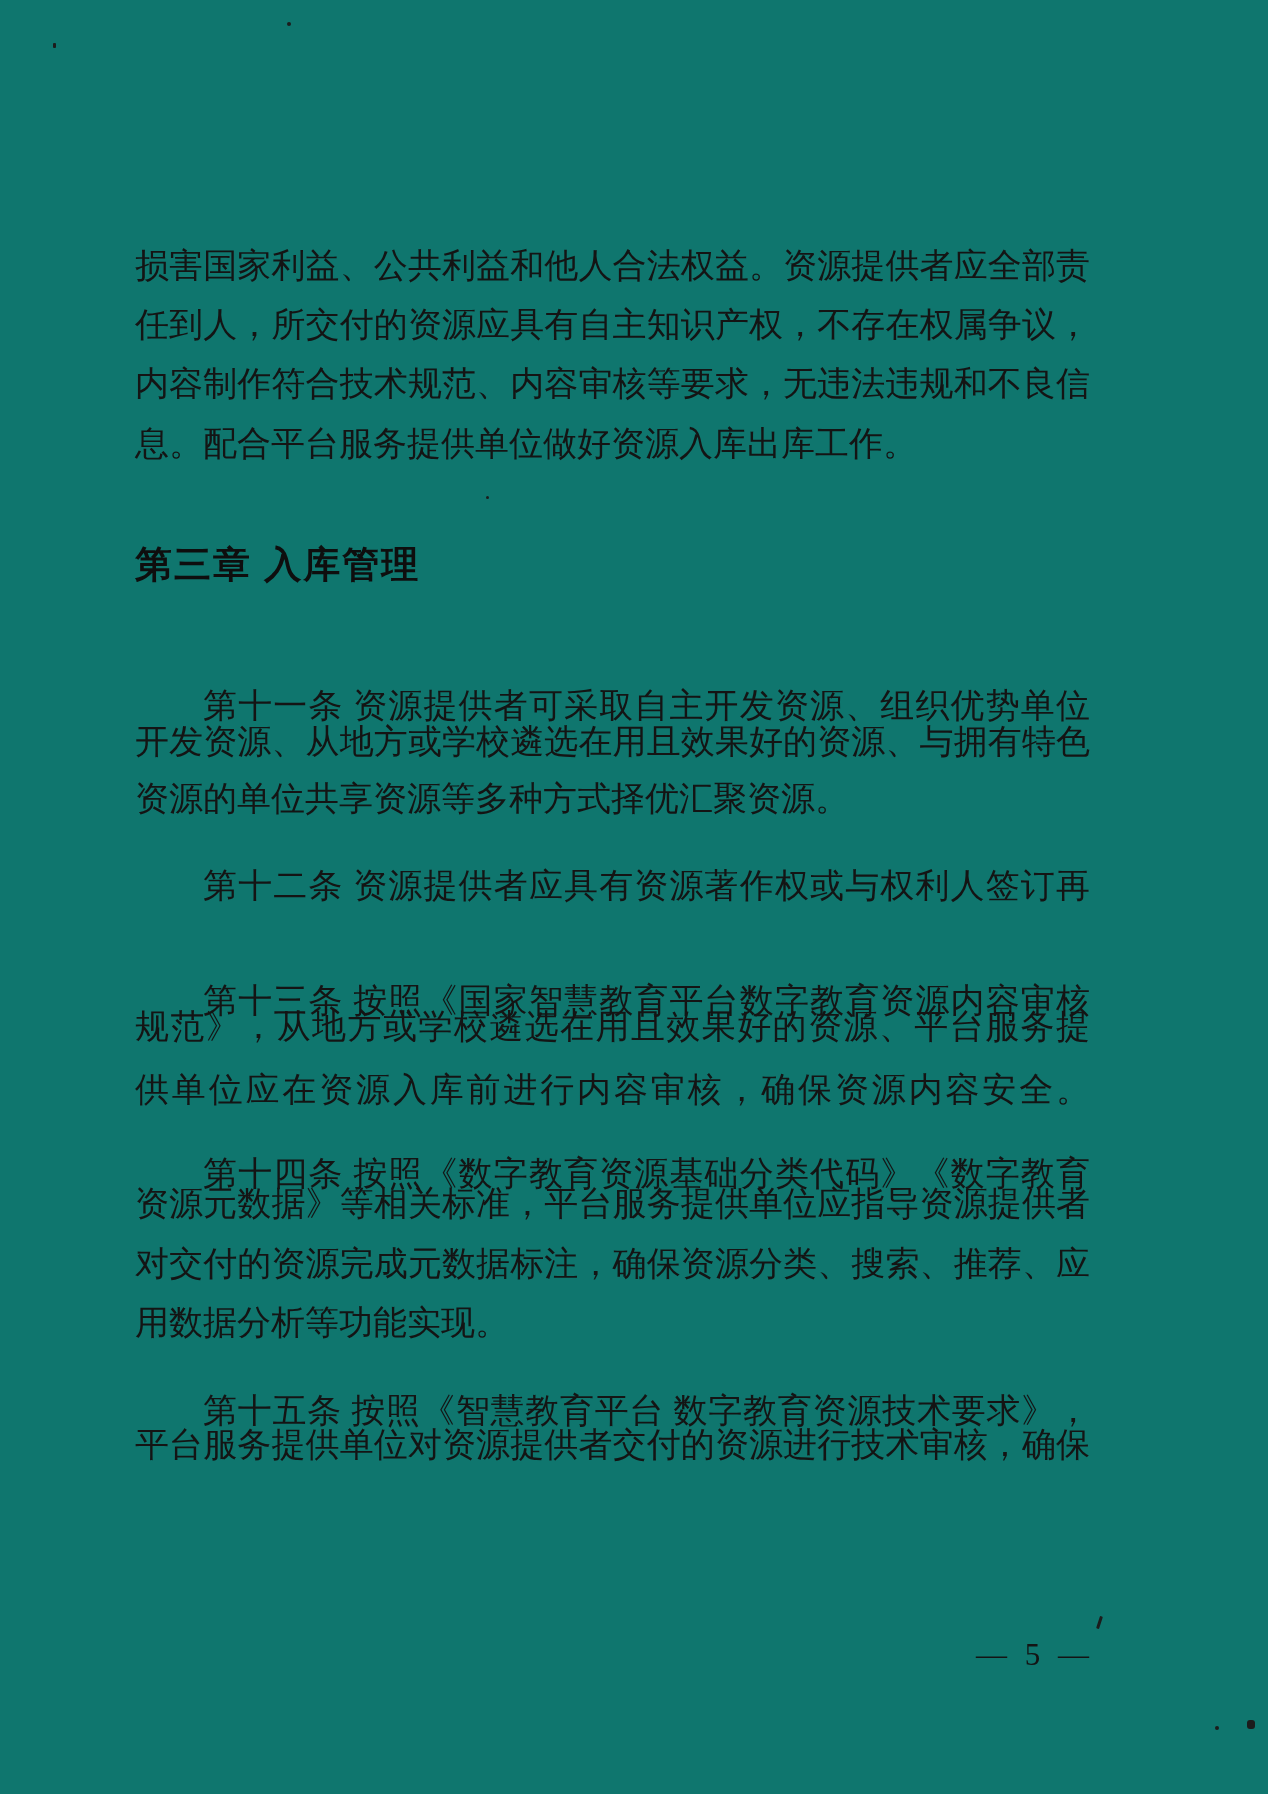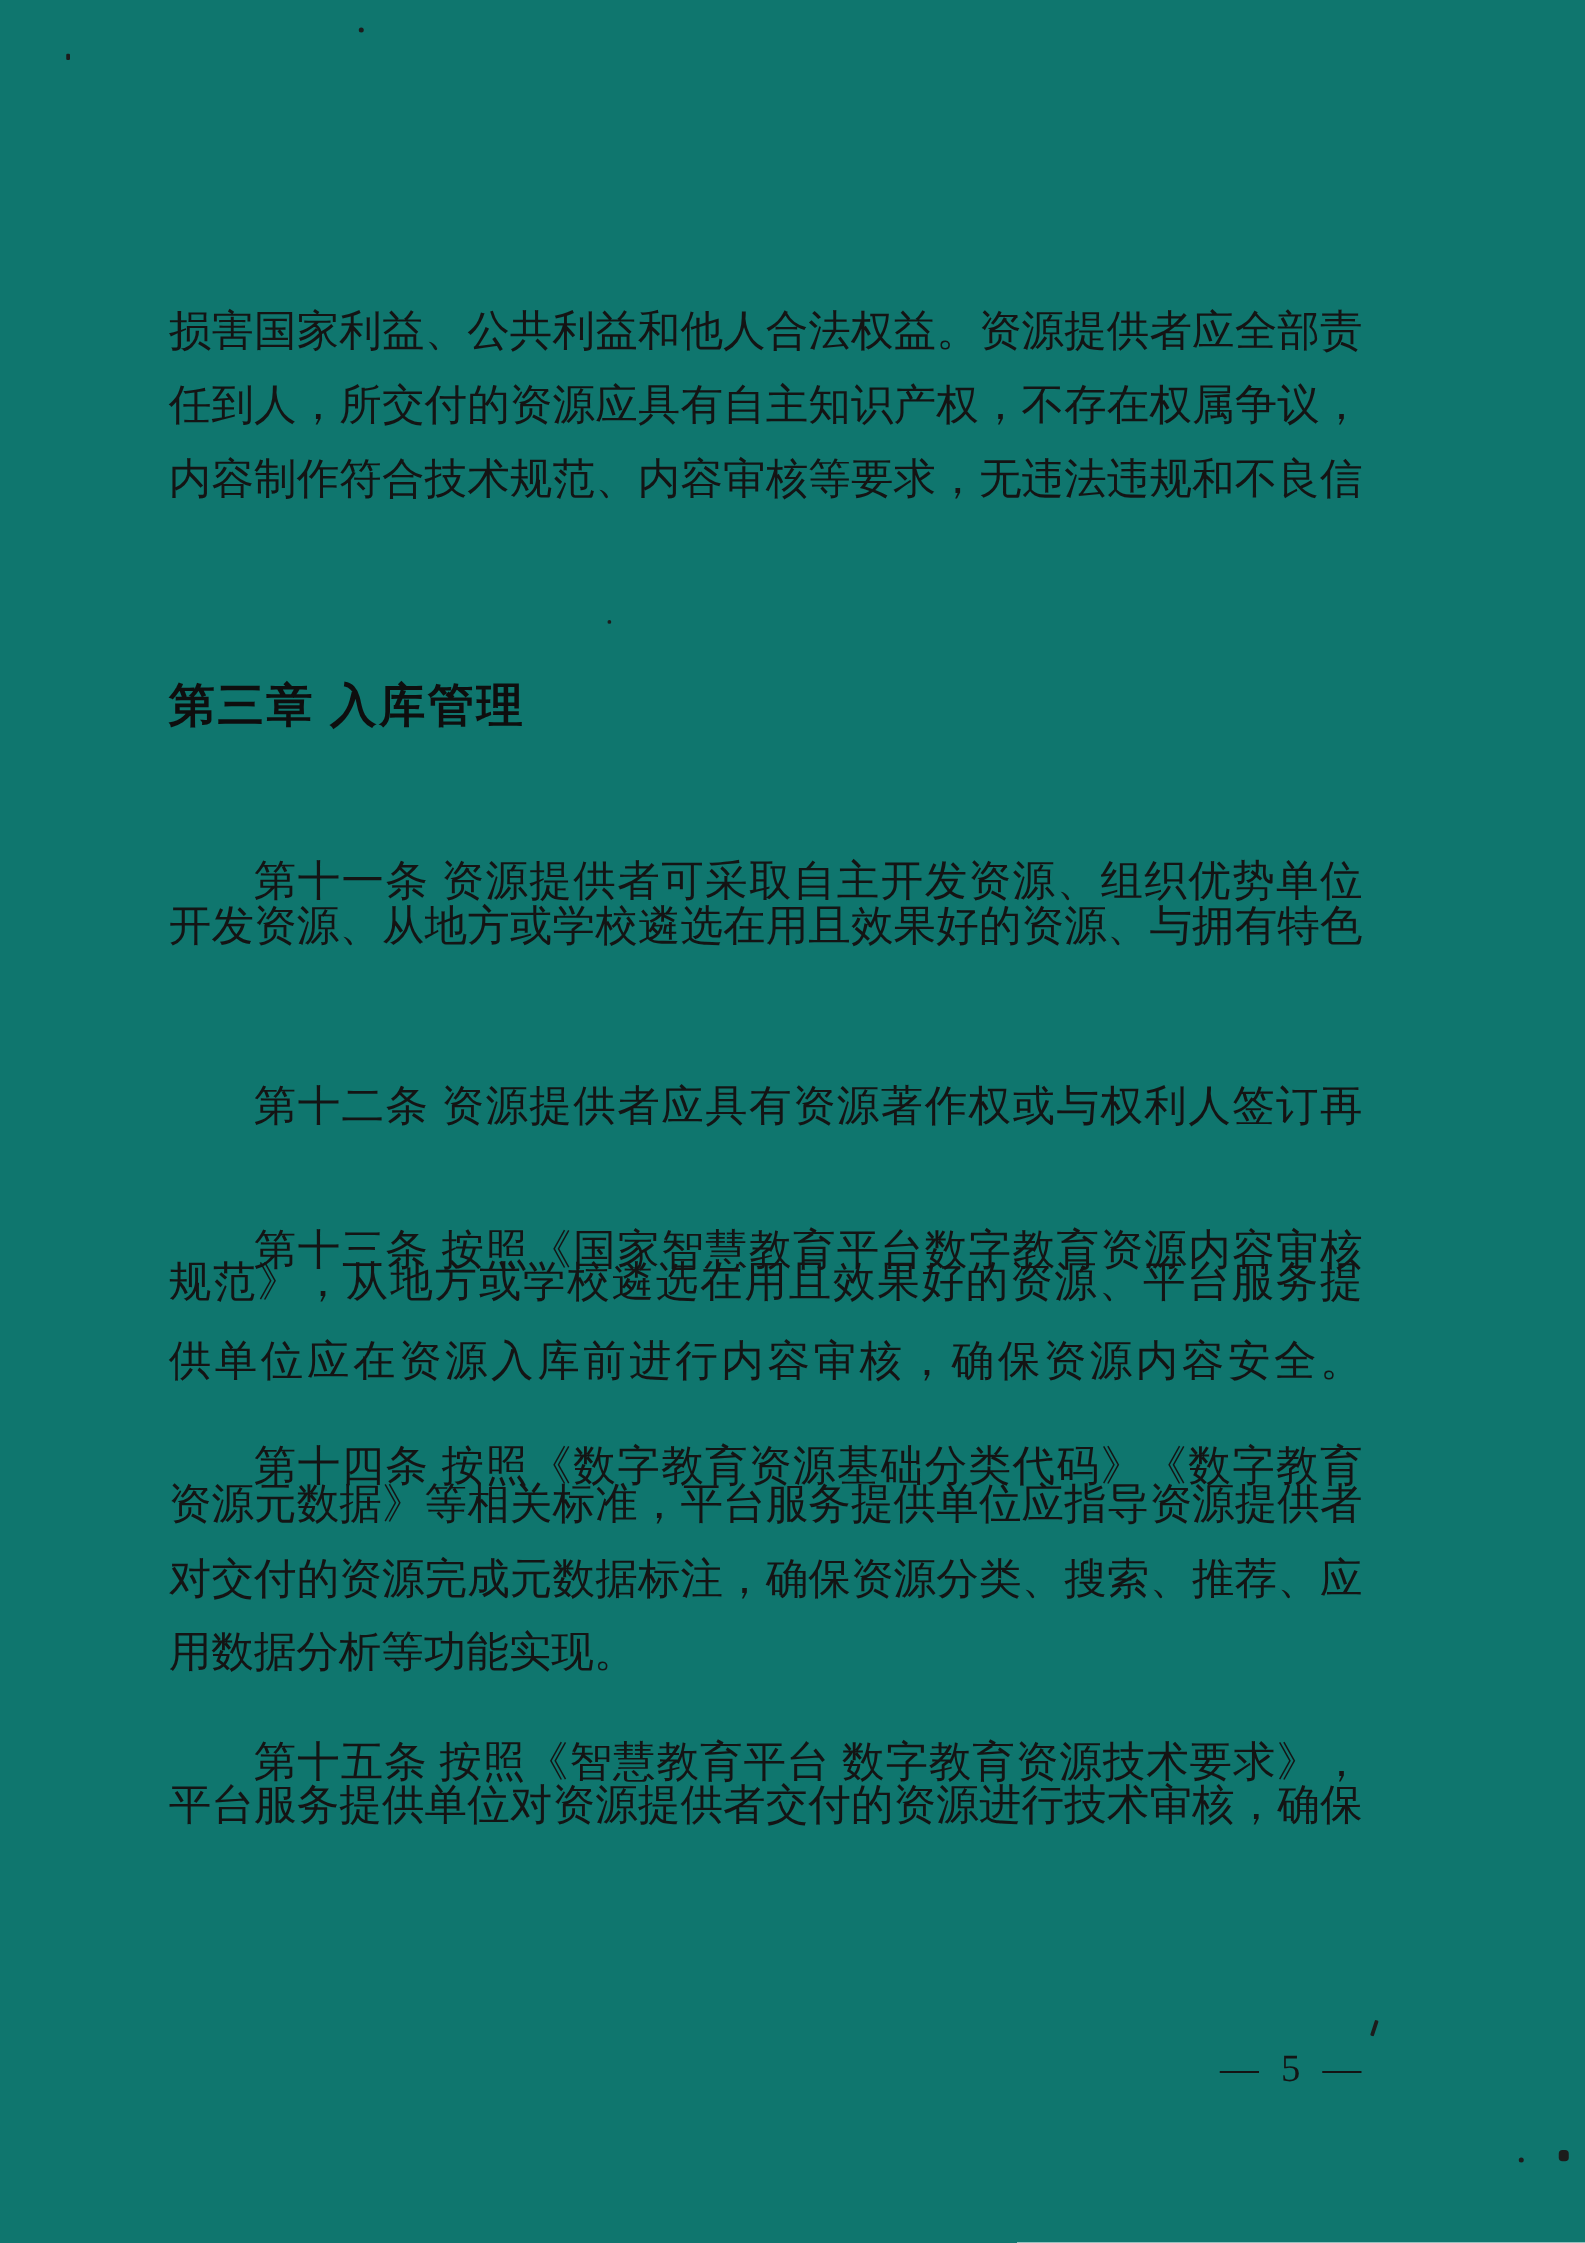--- a/index.html
+++ b/index.html
@@ -67,25 +67,27 @@
   .speck.s6 { left: 1247px; top: 1720px; width: 8px; height: 9px; border-radius: 3px; }
 </style>
 </head>
 <body>
 
 <div class="page">
 
   <div class="line" style="top:246px">损害国家利益、公共利益和他人合法权益。资源提供者应全部责</div>
   <div class="line" style="top:305px">任到人，所交付的资源应具有自主知识产权，不存在权属争议，</div>
   <div class="line" style="top:364px">内容制作符合技术规范、内容审核等要求，无违法违规和不良信</div>
+  <div class="line end" style="top:424px">息。配合平台服务提供单位做好资源入库出库工作。</div>
 
   <h2 class="chapter" style="top:545px">第三章 入库管理</h2>
 
   <div class="line ind" style="top:658px">第十一条 资源提供者可采取自主开发资源、组织优势单位</div>
   <div class="line" style="top:722px">开发资源、从地方或学校遴选在用且效果好的资源、与拥有特色</div>
+  <div class="line end" style="top:779px">资源的单位共享资源等多种方式择优汇聚资源。</div>
 
   <div class="line ind" style="top:838px">第十二条 资源提供者应具有资源著作权或与权利人签订再</div>
 
   <div class="line ind" style="top:953px">第十三条 按照《国家智慧教育平台数字教育资源内容审核</div>
   <div class="line" style="top:1007px">规范》，从地方或学校遴选在用且效果好的资源、平台服务提</div>
   <div class="line" style="top:1070px">供单位应在资源入库前进行内容审核，确保资源内容安全。</div>
 
   <div class="line ind" style="top:1126px">第十四条 按照《数字教育资源基础分类代码》《数字教育</div>
   <div class="line" style="top:1184px">资源元数据》等相关标准，平台服务提供单位应指导资源提供者</div>
   <div class="line" style="top:1244px">对交付的资源完成元数据标注，确保资源分类、搜索、推荐、应</div>

